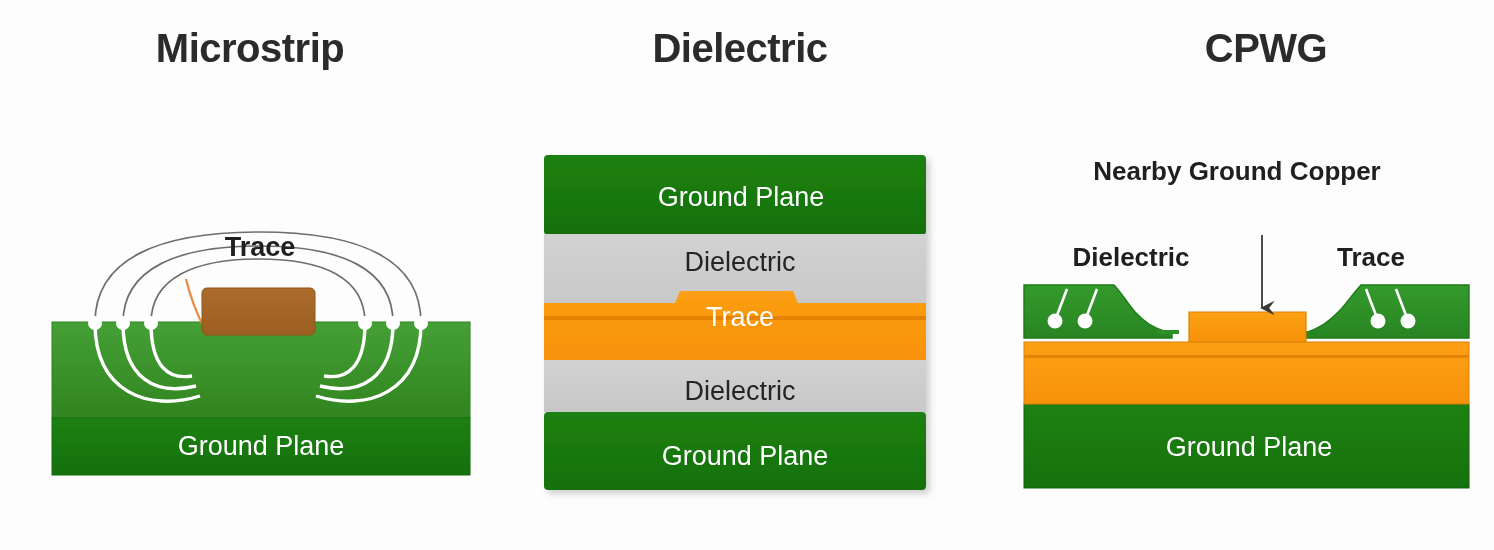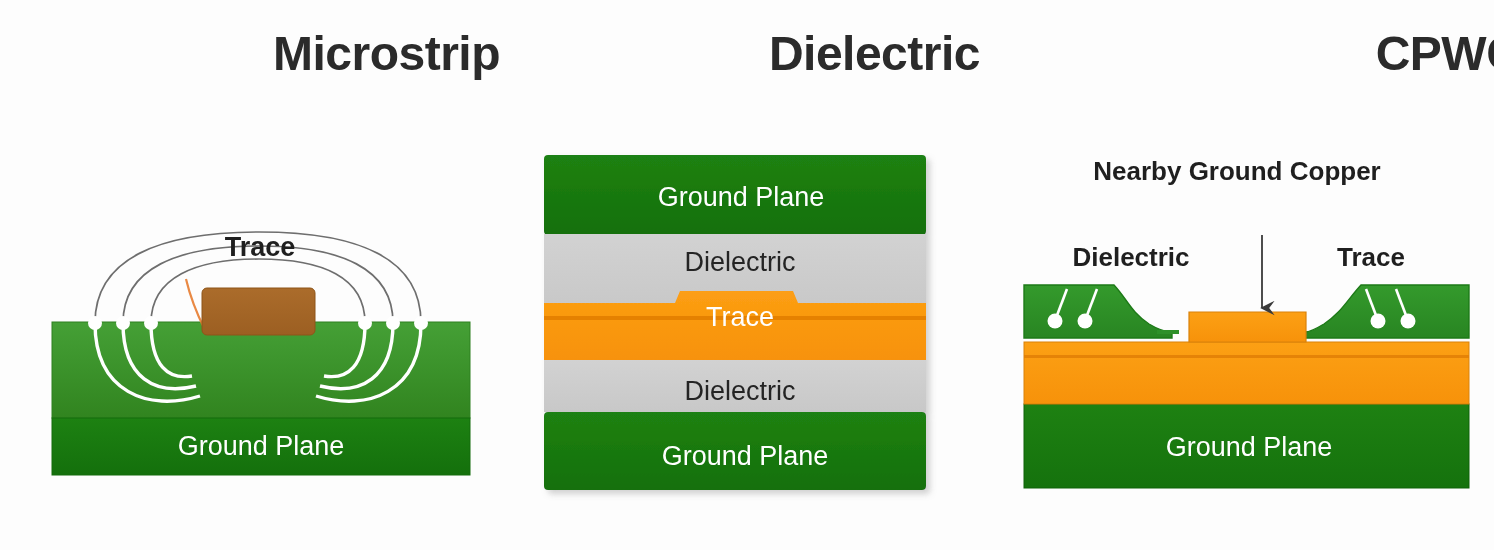--- a/index.html
+++ b/index.html
@@ -11,23 +11,23 @@
     position:relative;
   }
   .panel{position:absolute;top:0;height:550px;}
   #panel-microstrip{left:0;width:500px;}
   #panel-stripline{left:500px;width:480px;}
   #panel-cpwg{left:1009px;width:514px;}
 
   .panel-title{
     position:absolute;
     width:100%;
-    text-align:right;
+    text-align:center;
     top:26px;
-    font-size:48px;
+    font-size:40px;
     font-weight:bold;
     color:#2b2b2b;
     letter-spacing:-0.5px;
     white-space:nowrap;
   }
 
   svg{position:absolute;left:0;top:0;overflow:visible;}
 
   .svg-label{
     font-family:"Liberation Sans", sans-serif;

